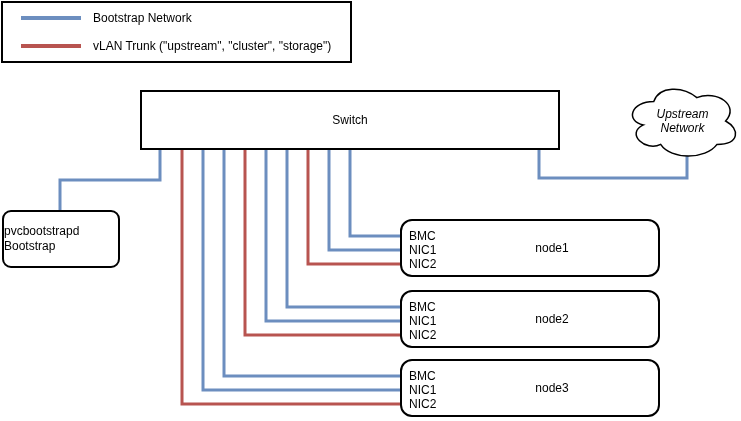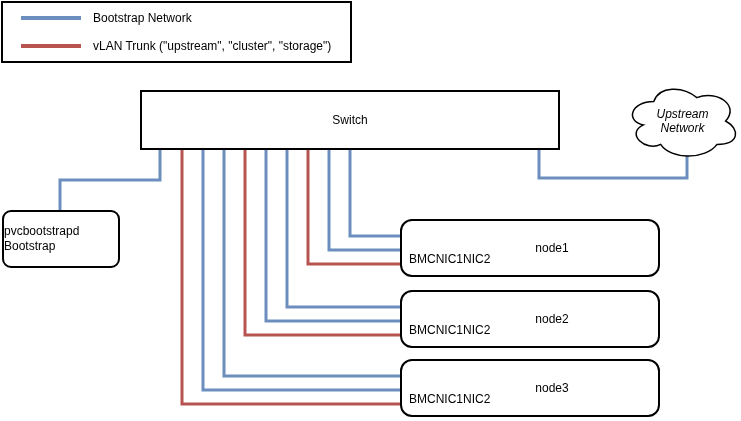--- a/index.html
+++ b/index.html
@@ -101,22 +101,21 @@
   
   .server-box {
     left: 400px;
     width: 260px; height: 58px;
     border-radius: 12px;
   }
   .server-box .ports {
     position: absolute;
     left: 7px; top: 8px;
     display: flex;
-    flex-direction: row;
-    margin-top: 23px;
+    flex-direction: column;
   }
   .server-box .ports span {
     display: block;
     height: 14px;
     line-height: 14px;
   }
   .server-name {
     position: absolute;
     left: 0; right: 0;
     top: 50%;

